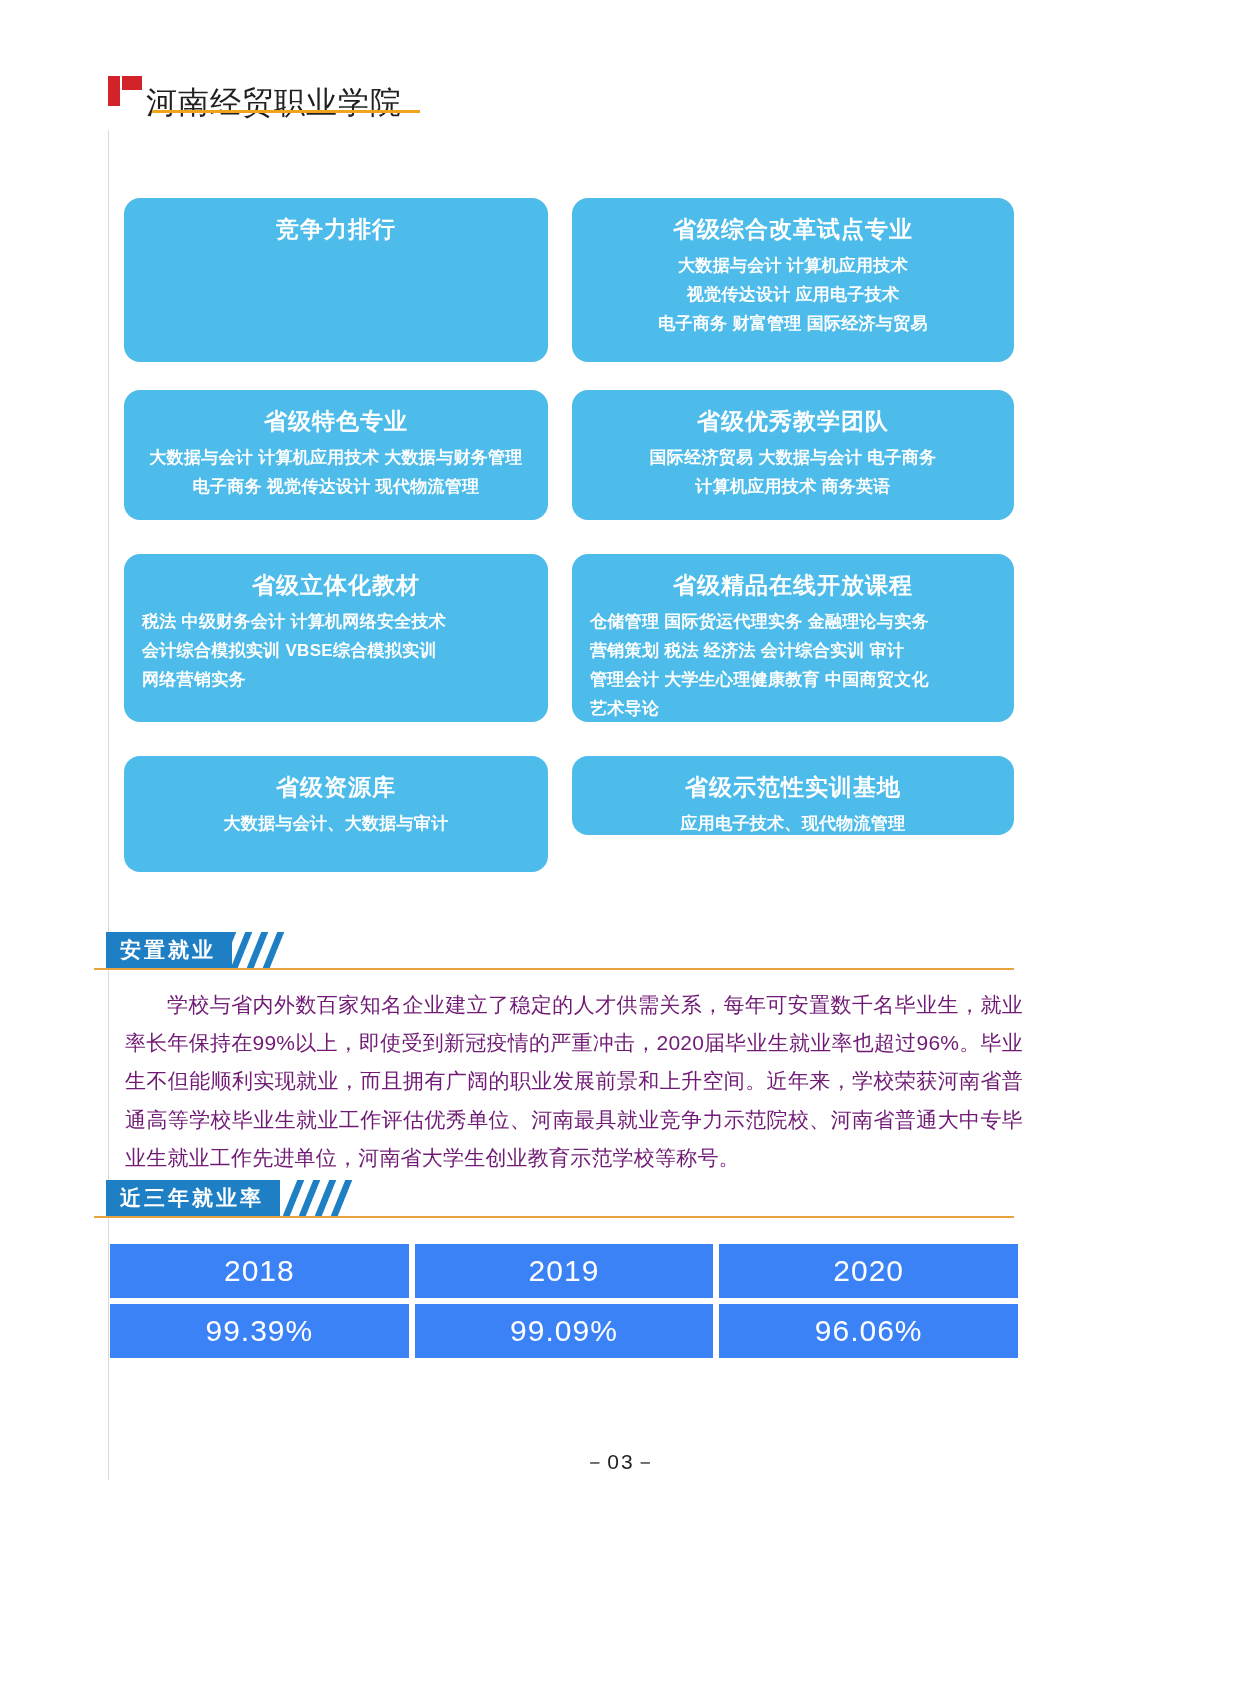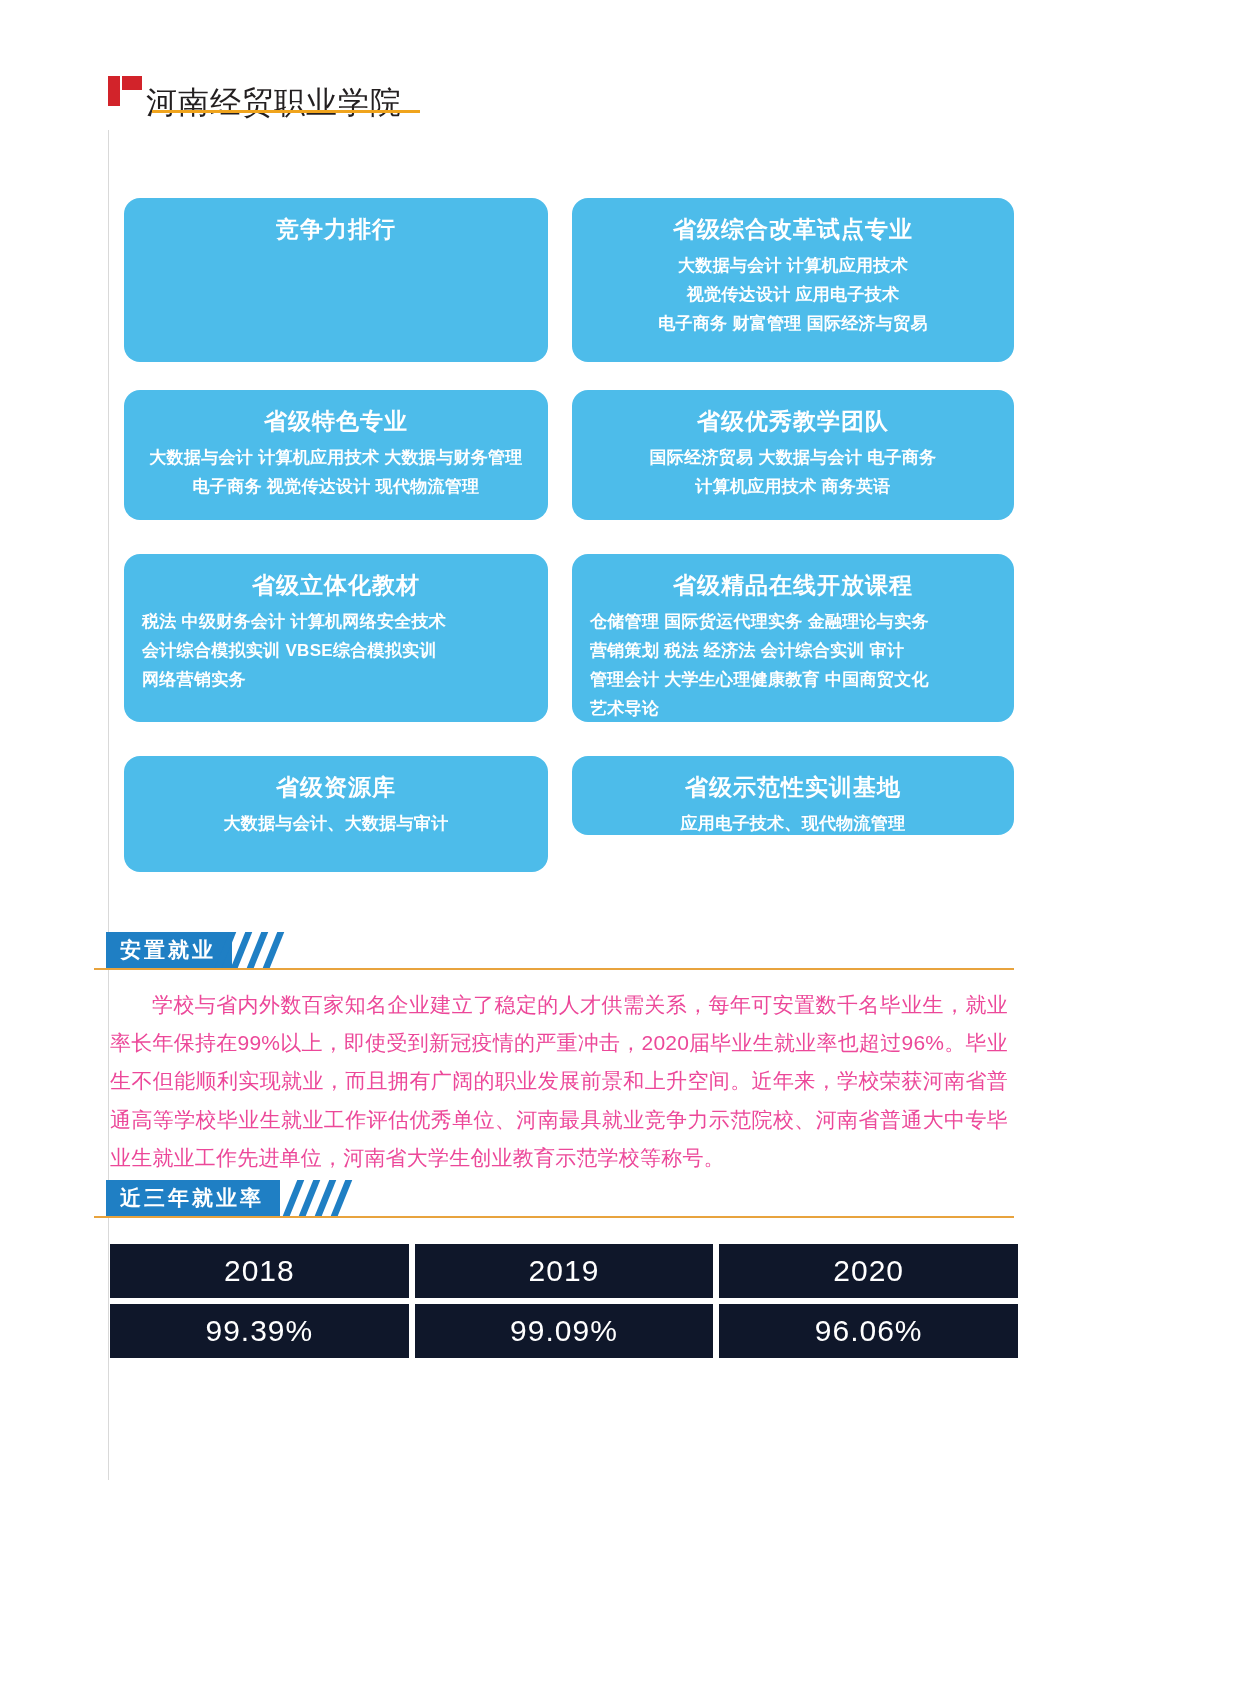--- a/index.html
+++ b/index.html
@@ -175,35 +175,36 @@
   
   .para {
     position: absolute;
     left: 110px;
     top: 986px;
     width: 898px;
     font-size: 21px;
     line-height: 1.82;
     text-align: justify;
     text-indent: 42px;
-    color: #ec4899;
+    color: #701a75;
     letter-spacing: 0.2px;
+    padding-left: 15px;
   }
 
   
   .emp-table {
     position: absolute;
     left: 104px;
     top: 1238px;
     width: 920px;
     border-collapse: separate;
     border-spacing: 6px;
   }
   .emp-table td {
-    background: #0f172a;
+    background: #3b82f6;
     color: #ffffff;
     text-align: center;
     font-size: 30px;
     height: 52px;
     width: 33.33%;
     letter-spacing: 1px;
   }
 
   
   .footer {
@@ -322,14 +323,15 @@
       <td>2020</td>
     </tr>
     <tr>
       <td>99.39%</td>
       <td>99.09%</td>
       <td>96.06%</td>
     </tr>
   </tbody>
     </table>
 
+  <div class="footer">－03－</div>
 
 </div>
 
 </body></html>

